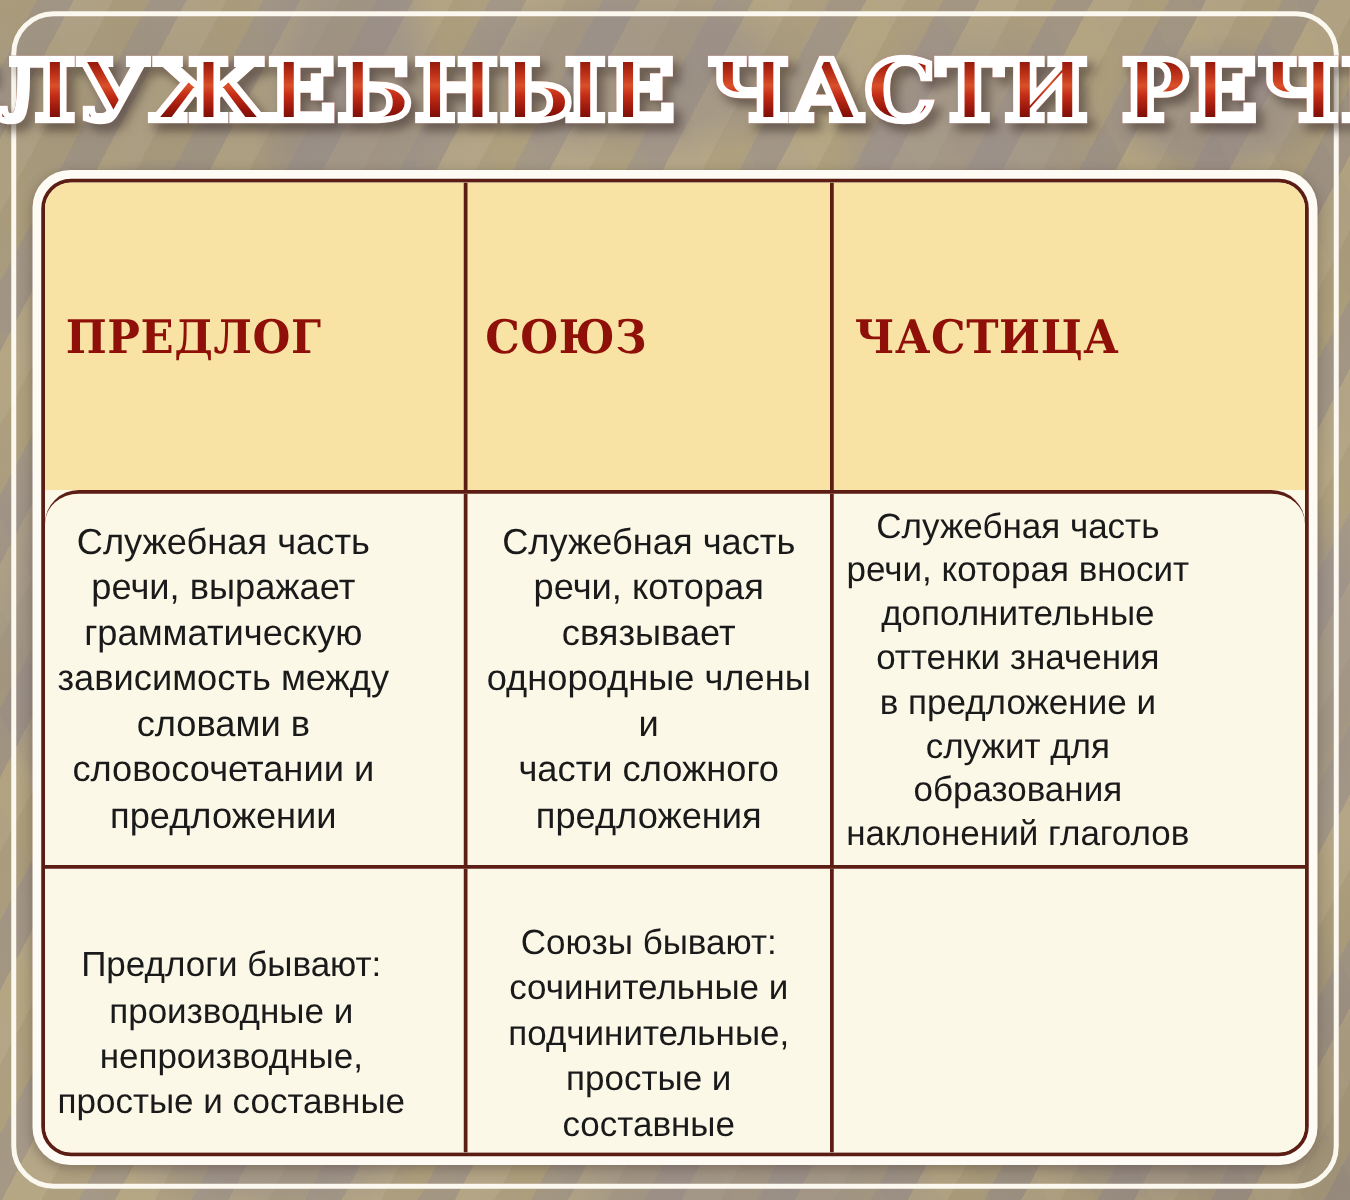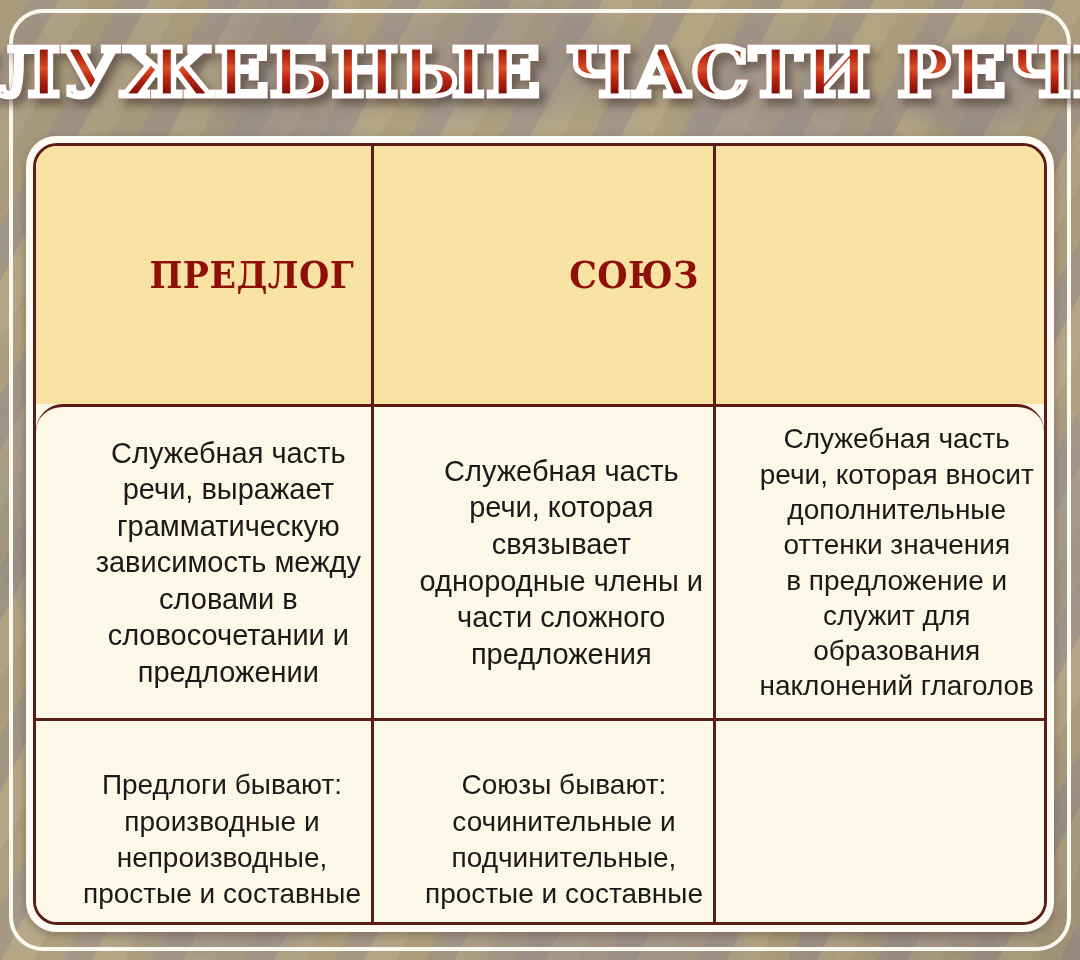--- a/index.html
+++ b/index.html
@@ -148,27 +148,27 @@
   .row-kinds {
     flex: 1 1 auto;
     background: #fbf8e8;
     border-top: 3px solid #5c1d14;
   }
 
   .cell {
     box-sizing: border-box;
     display: flex;
     align-items: center;
-    justify-content: flex-end;
+    justify-content: flex-start;
     text-align: center;
     padding: 4px 10px;
     overflow: hidden;
   }
   .col-1 { width: 335px; }
-  .col-2 { width: 345px; border-left: 3px solid #5c1d14; border-right: 3px solid #5c1d14; }
+  .col-2 { width: 296px; border-left: 3px solid #5c1d14; border-right: 3px solid #5c1d14; }
   .col-3 { flex: 1 1 auto; }
 
   .header-text {
     font-family: "DejaVu Serif", "Liberation Serif", serif;
     font-weight: 700;
     font-size: 37px;
     letter-spacing: 0.5px;
     color: #8e1008;
     transform: scaleX(0.94);
     white-space: nowrap;
@@ -209,20 +209,23 @@
   <div class="table-halo"></div>
 
   <div class="table">
 
     <div class="row row-header">
       <div class="cell col-1">
         <span class="header-text">ПРЕДЛОГ</span>
       </div>
       <div class="cell col-2">
         <span class="header-text">СОЮЗ</span>
+      </div>
+      <div class="cell col-3">
+        <span class="header-text">ЧАСТИЦА</span>
       </div>
     </div>
 
     <div class="row row-def">
       <div class="cell col-1">
         <span class="body-text">Служебная часть
 речи, выражает
 грамматическую
 зависимость между
 словами в

